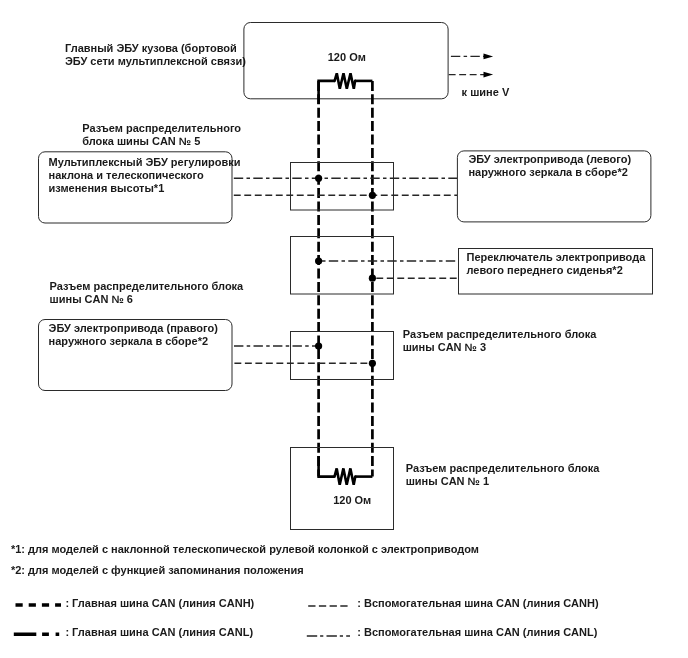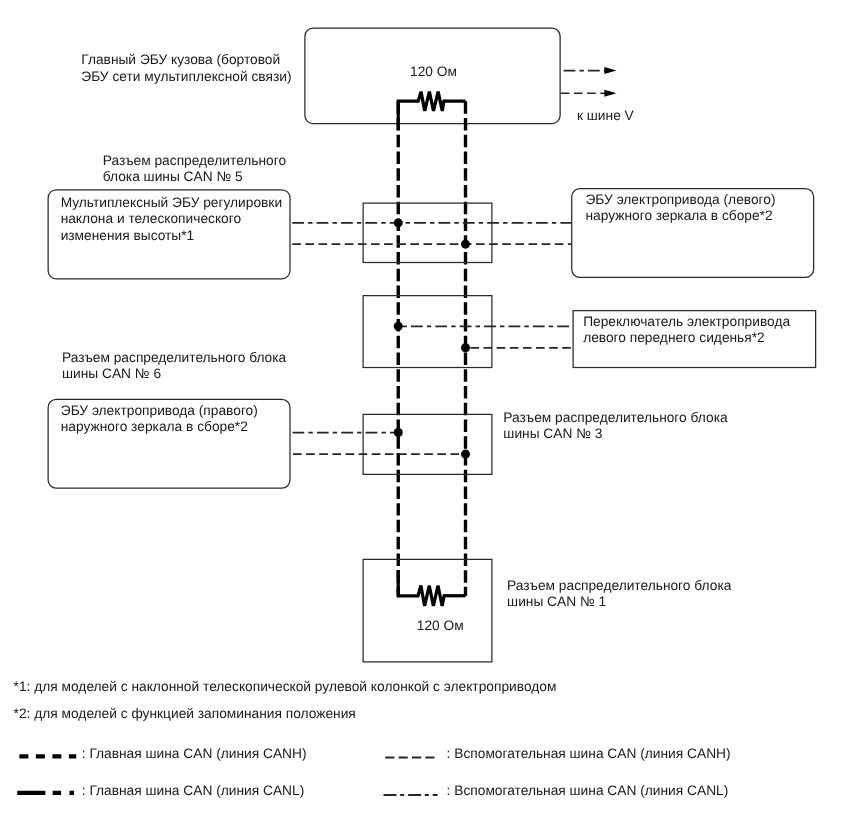--- a/index.html
+++ b/index.html
@@ -1,20 +1,20 @@
 <!DOCTYPE html>
 <html><head>
 <meta charset="utf-8">
 <title>CAN</title>
 <style>
   html,body{margin:0;padding:0;background:#ffffff;}
   body{width:688px;height:658px;overflow:hidden;
        font-family:"Liberation Sans",sans-serif;color:#000;
        -webkit-font-smoothing:antialiased;}
-  #page{position:relative;width:688px;height:658px;}
+  #page{position:relative;width:688px;height:658px;font-weight:bold;}
   #sheet{position:absolute;left:0;top:0;width:688px;height:658px;}
   .tx{font-family:"Liberation Sans",sans-serif;font-size:11px;fill:#1a1a1a;}
   .box{fill:#fff;stroke:#2b2b2b;stroke-width:1;}
   .conn{fill:none;stroke:#2b2b2b;stroke-width:1;}
   .thick{fill:none;stroke:#000;stroke-width:2.6;stroke-linecap:butt;stroke-linejoin:miter;}
   .zig{stroke-linejoin:miter;stroke-linecap:round;}
   .bus-canl,.bus-canh{stroke:#000;stroke-width:2.7;stroke-dasharray:10,3.4;stroke-dashoffset:0;}
   .thin-dash{stroke:#262626;stroke-width:1.4;stroke-dasharray:6.9,3.6;fill:none;}
   .thin-dashdot{stroke:#262626;stroke-width:1.4;stroke-dasharray:9.4,3.3,3.5,3.3;fill:none;}
   .solidfill{fill:#000;stroke:none;}

